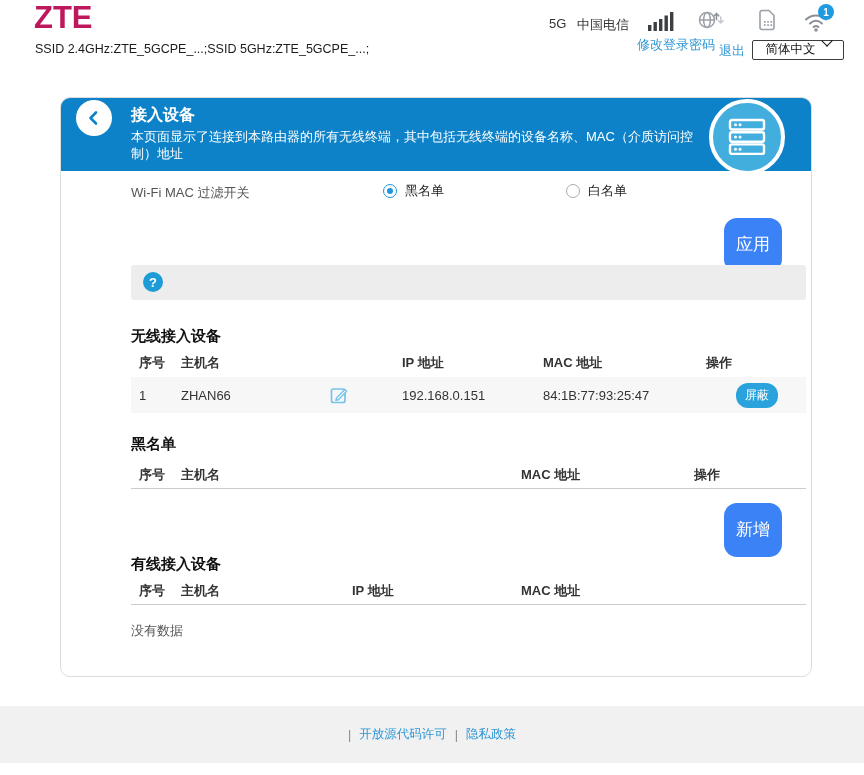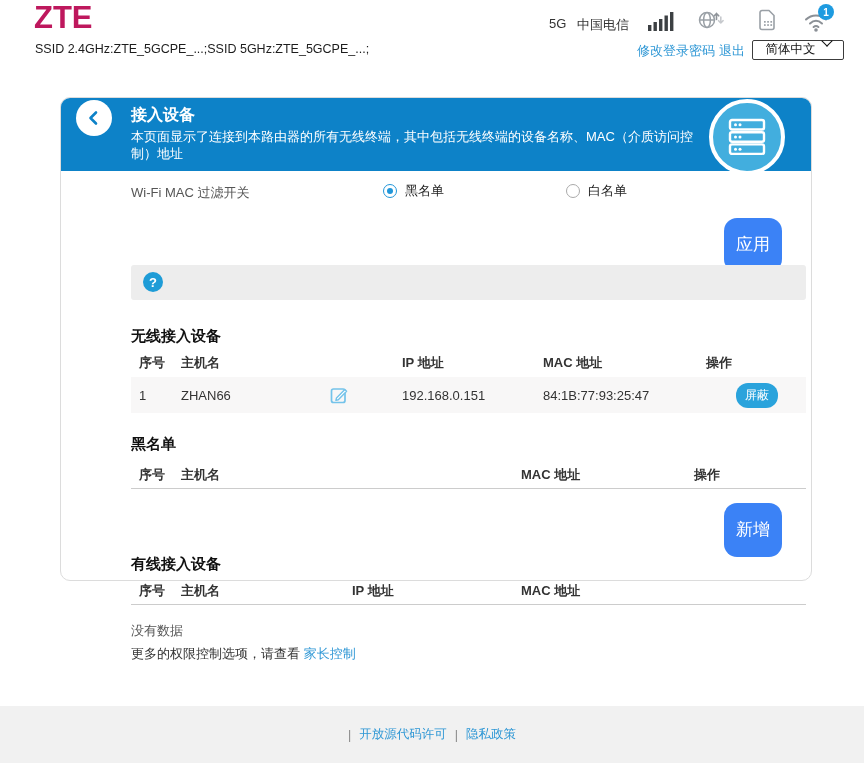--- a/index.html
+++ b/index.html
@@ -6,26 +6,26 @@
   body{width:864px;height:775px;font-family:"Liberation Sans","DejaVu Sans",sans-serif;position:relative;overflow:hidden;color:#333;}
   .abs{position:absolute;}
   
   .logo{left:34px;top:1px;font-size:31px;font-weight:700;color:#be185d;letter-spacing:0;line-height:1.1;}
   .ssid{left:35px;top:42px;font-size:12.5px;color:#1c1c1c;}
   .net-type{left:549px;top:16px;font-size:13px;color:#333;}
   .carrier{left:577px;top:16px;font-size:13px;color:#333;}
   .icon-slot{top:9px;}
   .badge{left:818px;top:4px;width:16px;height:16px;border-radius:50%;background:#1e9be0;color:#fff;font-size:10px;display:flex;align-items:center;justify-content:center;font-weight:bold;}
   .hlink{font-size:13px;color:#2e97d5;text-decoration:none;cursor:pointer;}
-  .link-pwd{left:637px;top:42px;}
+  .link-pwd{left:637px;top:36px;}
   .link-out{left:719px;top:42px;}
   .lang-box{left:752px;top:40px;width:92px;height:20px;border:1px solid #3c3c3c;border-radius:2px;background:#fff;display:flex;align-items:flex-start;justify-content:center;gap:7px;font-size:12.5px;color:#111;cursor:pointer;box-sizing:border-box;}
   .lang-box .chev{width:7px;height:7px;border-right:1.8px solid #111;border-bottom:1.8px solid #111;transform:rotate(45deg);margin-top:-4px;}
   
-  .card{left:60px;top:97px;width:752px;height:484px;background:#fff;border:1px solid #dcdcdc;border-radius:10px;box-sizing:border-box;}
+  .card{left:60px;top:97px;width:752px;height:580px;background:#fff;border:1px solid #dcdcdc;border-radius:10px;box-sizing:border-box;}
   .banner{position:absolute;left:0;top:0;width:100%;height:73px;background:#0d82c8;border-radius:9px 9px 0 0;color:#fff;}
   .back-btn{position:absolute;left:15px;top:2px;width:36px;height:36px;border-radius:50%;background:#fff;cursor:pointer;display:flex;align-items:center;justify-content:center;}
   .banner-title{position:absolute;left:70px;top:8px;font-size:16px;font-weight:bold;line-height:1.1;}
   .banner-desc{position:absolute;left:70px;top:30px;width:575px;font-size:13px;line-height:17px;}
   .device-circle{position:absolute;left:648px;top:1px;width:76px;height:76px;box-sizing:border-box;border:4px solid #fff;border-radius:50%;background:#42aede;display:flex;align-items:center;justify-content:center;}
   
   .filter-label{left:70px;top:86px;font-size:13px;color:#555;}
   .radio-group{top:84px;display:flex;align-items:center;gap:8px;font-size:13px;color:#222;cursor:pointer;}
   .rg1{left:322px;}
   .rg2{left:505px;}
@@ -194,24 +194,20 @@
   <button class="abs btn add-btn">新增</button>
 
   <div class="abs sec-title" style="top:458px;">有线接入设备</div>
   <div class="th" style="left:78px;top:486px;">序号</div>
   <div class="th" style="left:120px;top:486px;">主机名</div>
   <div class="th" style="left:291px;top:486px;">IP 地址</div>
   <div class="th" style="left:460px;top:486px;">MAC 地址</div>
   <div class="abs hr-line" style="top:506px;"></div>
 
   <div class="abs no-data">没有数据</div>
-  <div class="abs more-row">
-    <span>更多的权限控制选项，请查看</span>
-    <a>家长控制</a>
-  </div>
 </div>
 
 <div class="abs footer">
   <span class="sep">|</span>
   <a class="hlink" style="font-size:12.5px;">开放源代码许可</a>
   <span class="sep">|</span>
   <a class="hlink" style="font-size:12.5px;">隐私政策</a>
 </div>
 
 </body></html>

